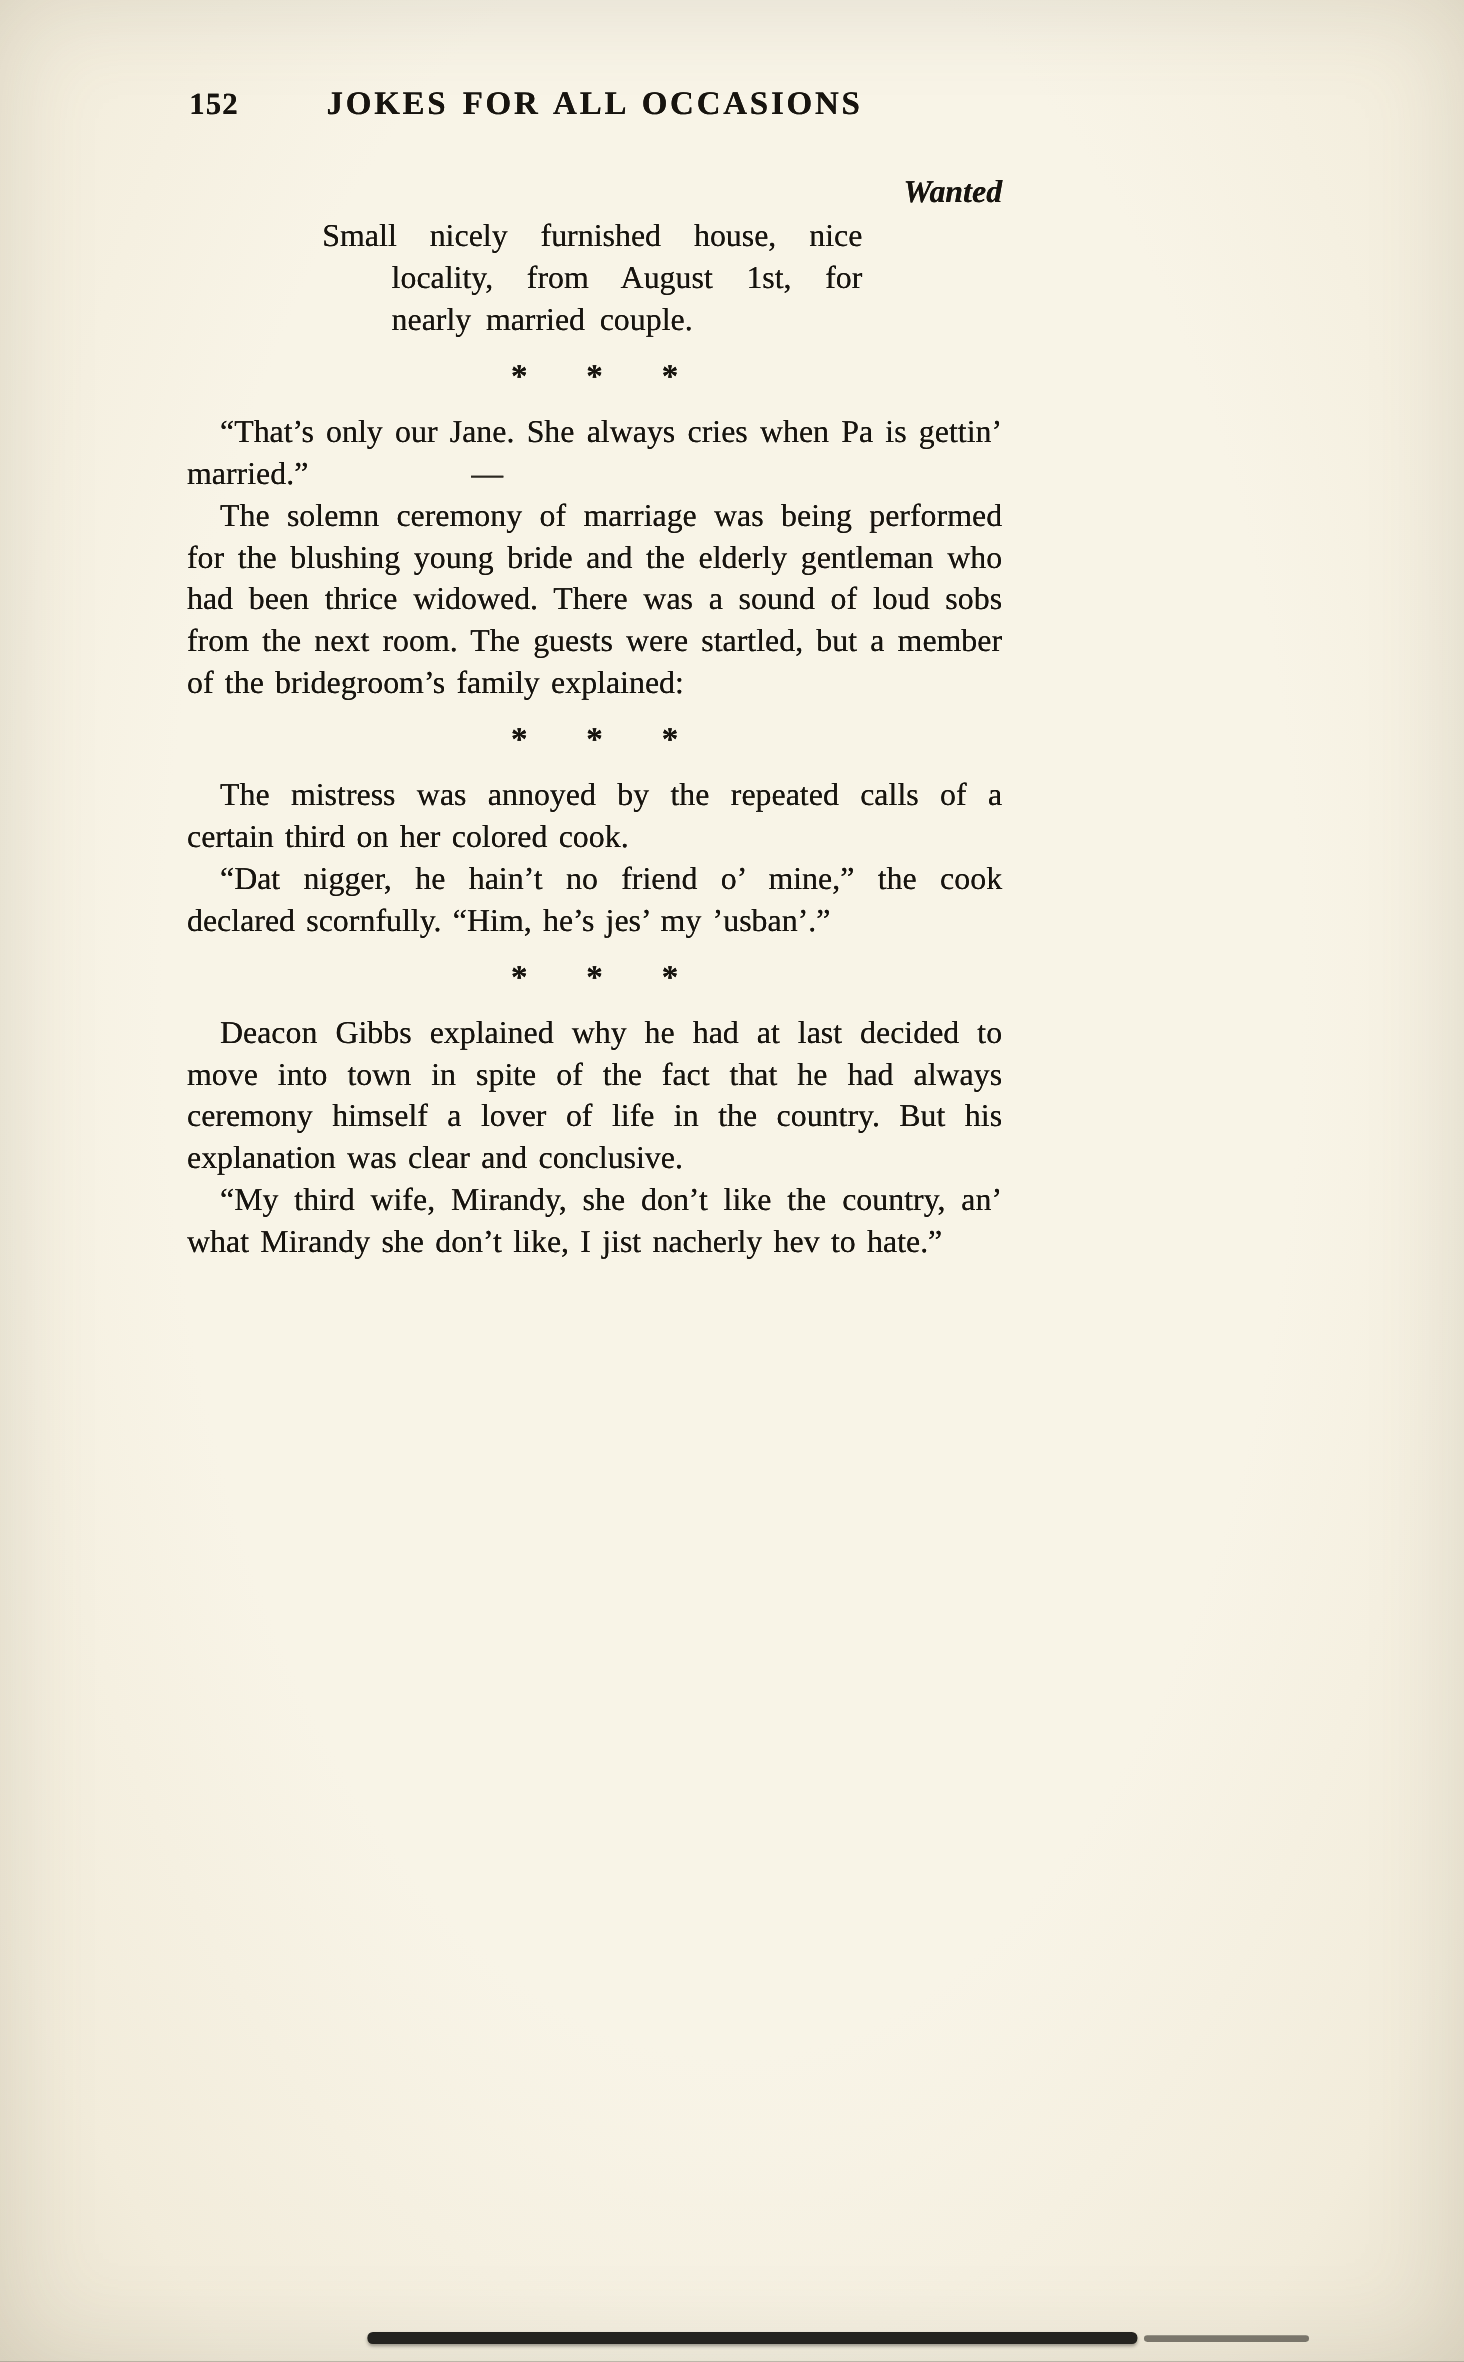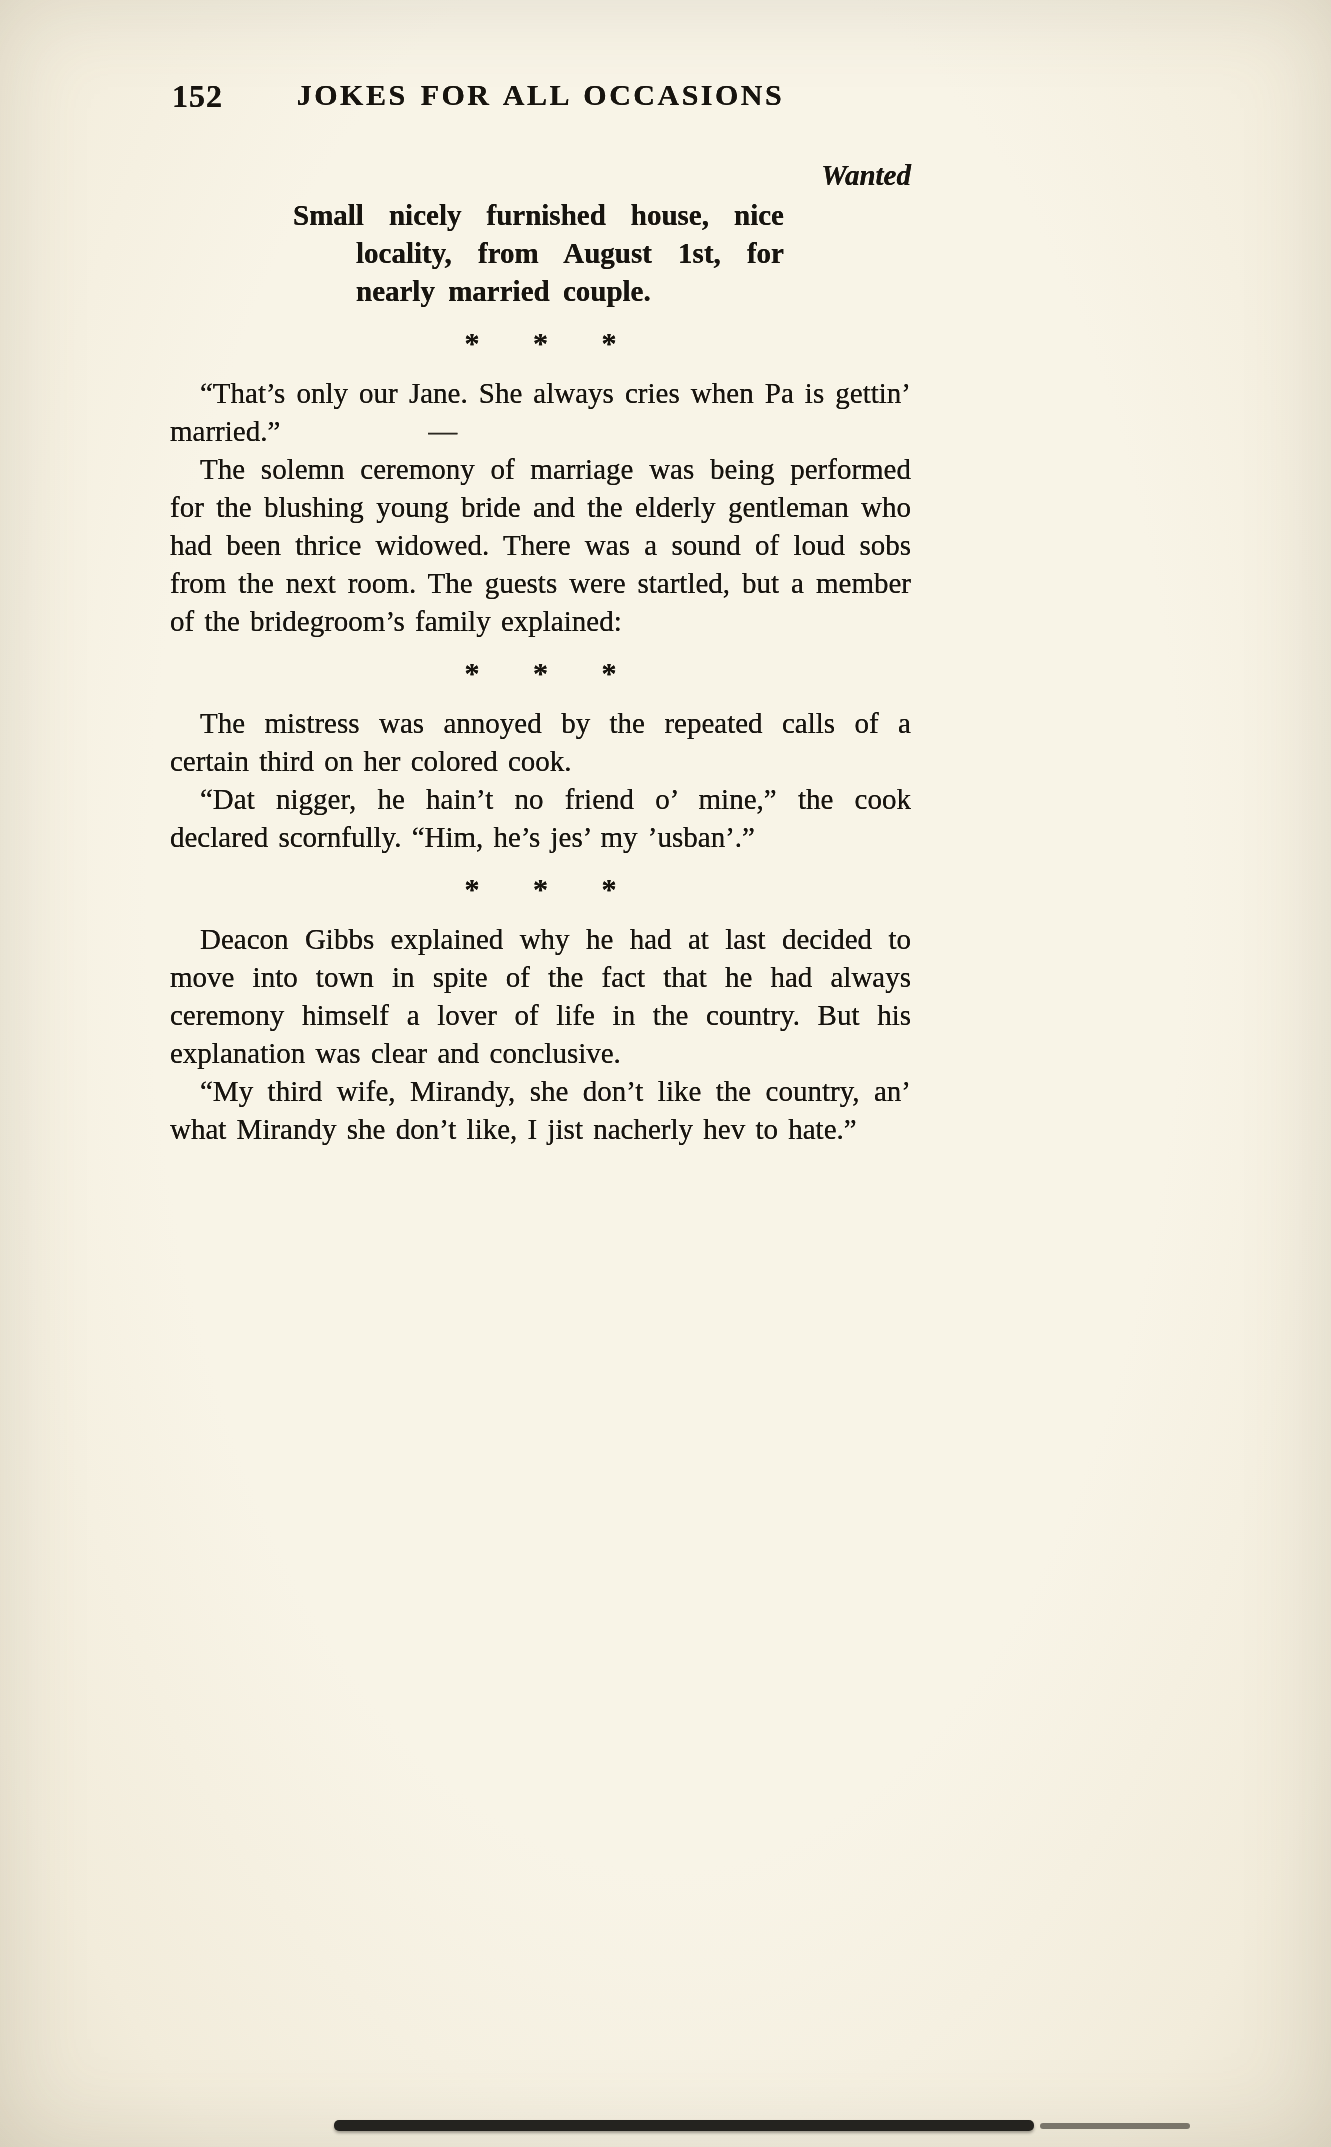--- a/index.html
+++ b/index.html
@@ -29,39 +29,38 @@
     text-align: center;
     font-weight: bold;
     font-size: 30px;
     letter-spacing: 2.5px;
     margin-bottom: 42px;
   }
   .pagenum {
     position: absolute;
     left: 2px;
     top: 1px;
-    font-size: 32px;
+    font-size: 28px;
     letter-spacing: 1px;
   }
   p.para {
     margin: 0;
     text-indent: 30px;
     text-align: justify;
   }
   .ad-title {
     text-align: right;
     font-style: italic;
     font-weight: bold;
     margin-top: 12px;
     margin-bottom: 2px;
   }
   .ad-block {
     margin-left: 152px;
     width: 462px;
-    font-weight: bold;
   }
   .ad-line {
     text-align: justify;
     text-align-last: justify;
     word-spacing: 6px;
     margin-left: 34px;
   }
   .ad-line.outdent {
     margin-left: -29px;
     width: 491px;

